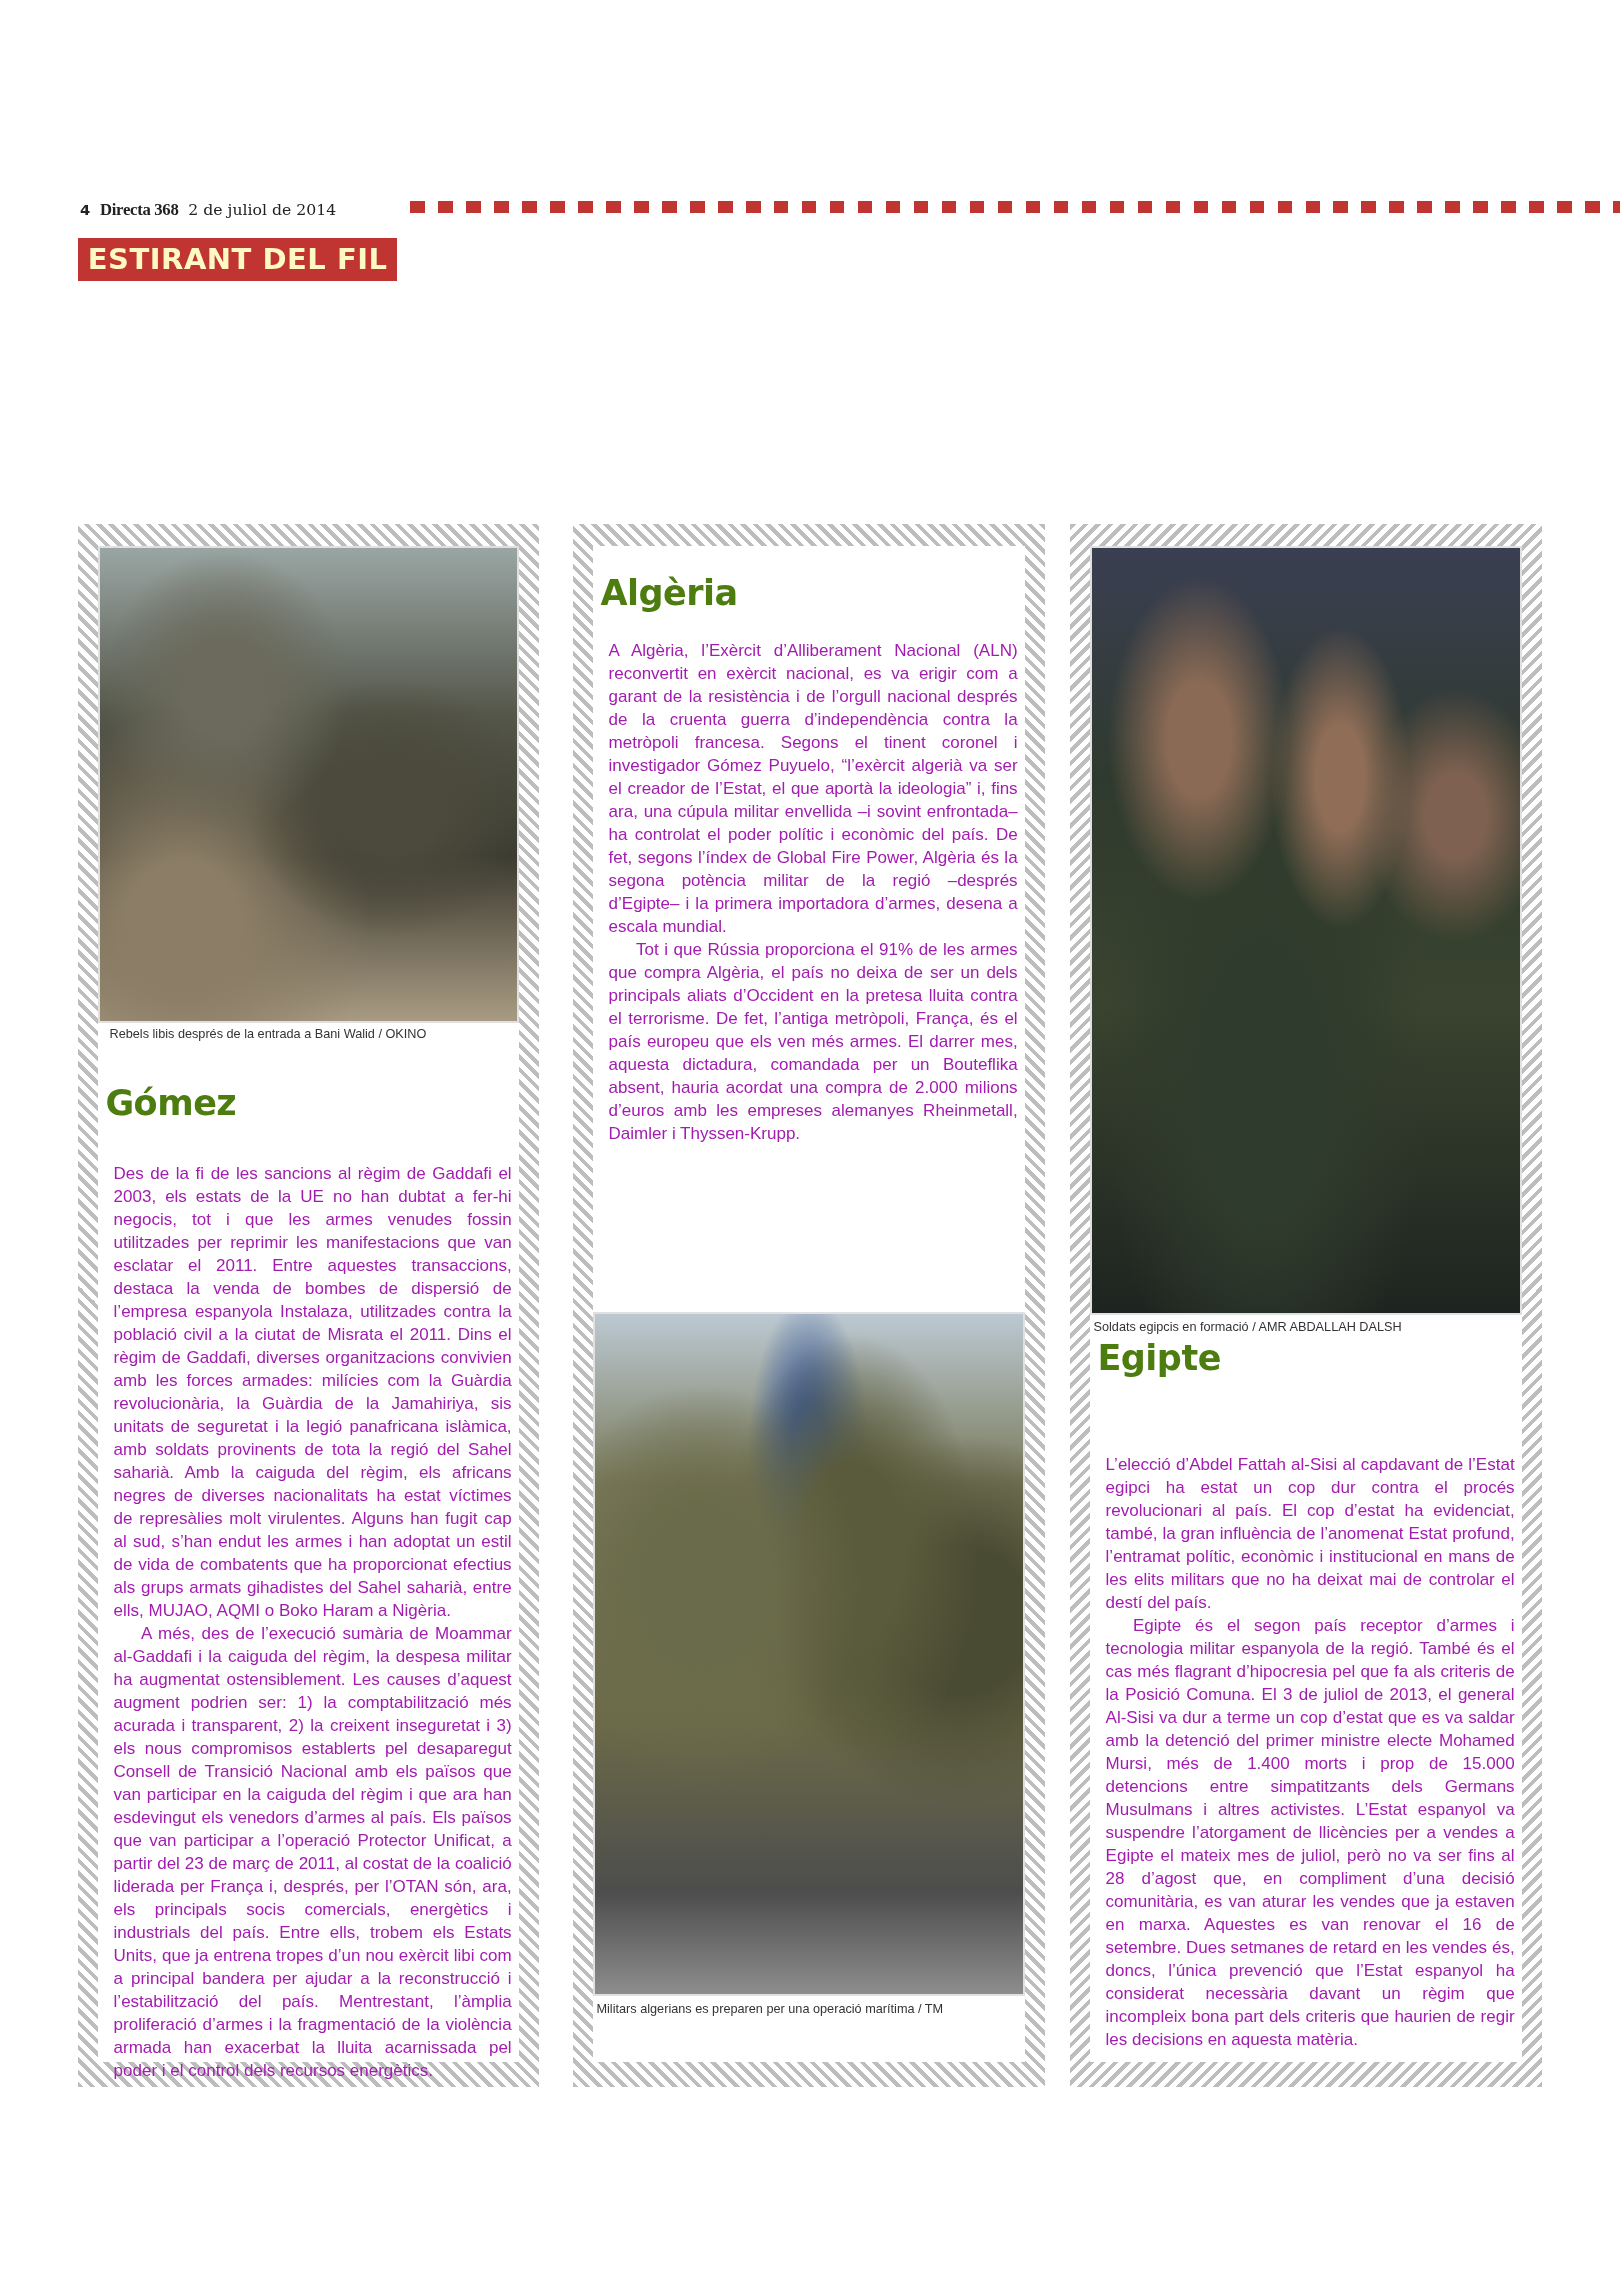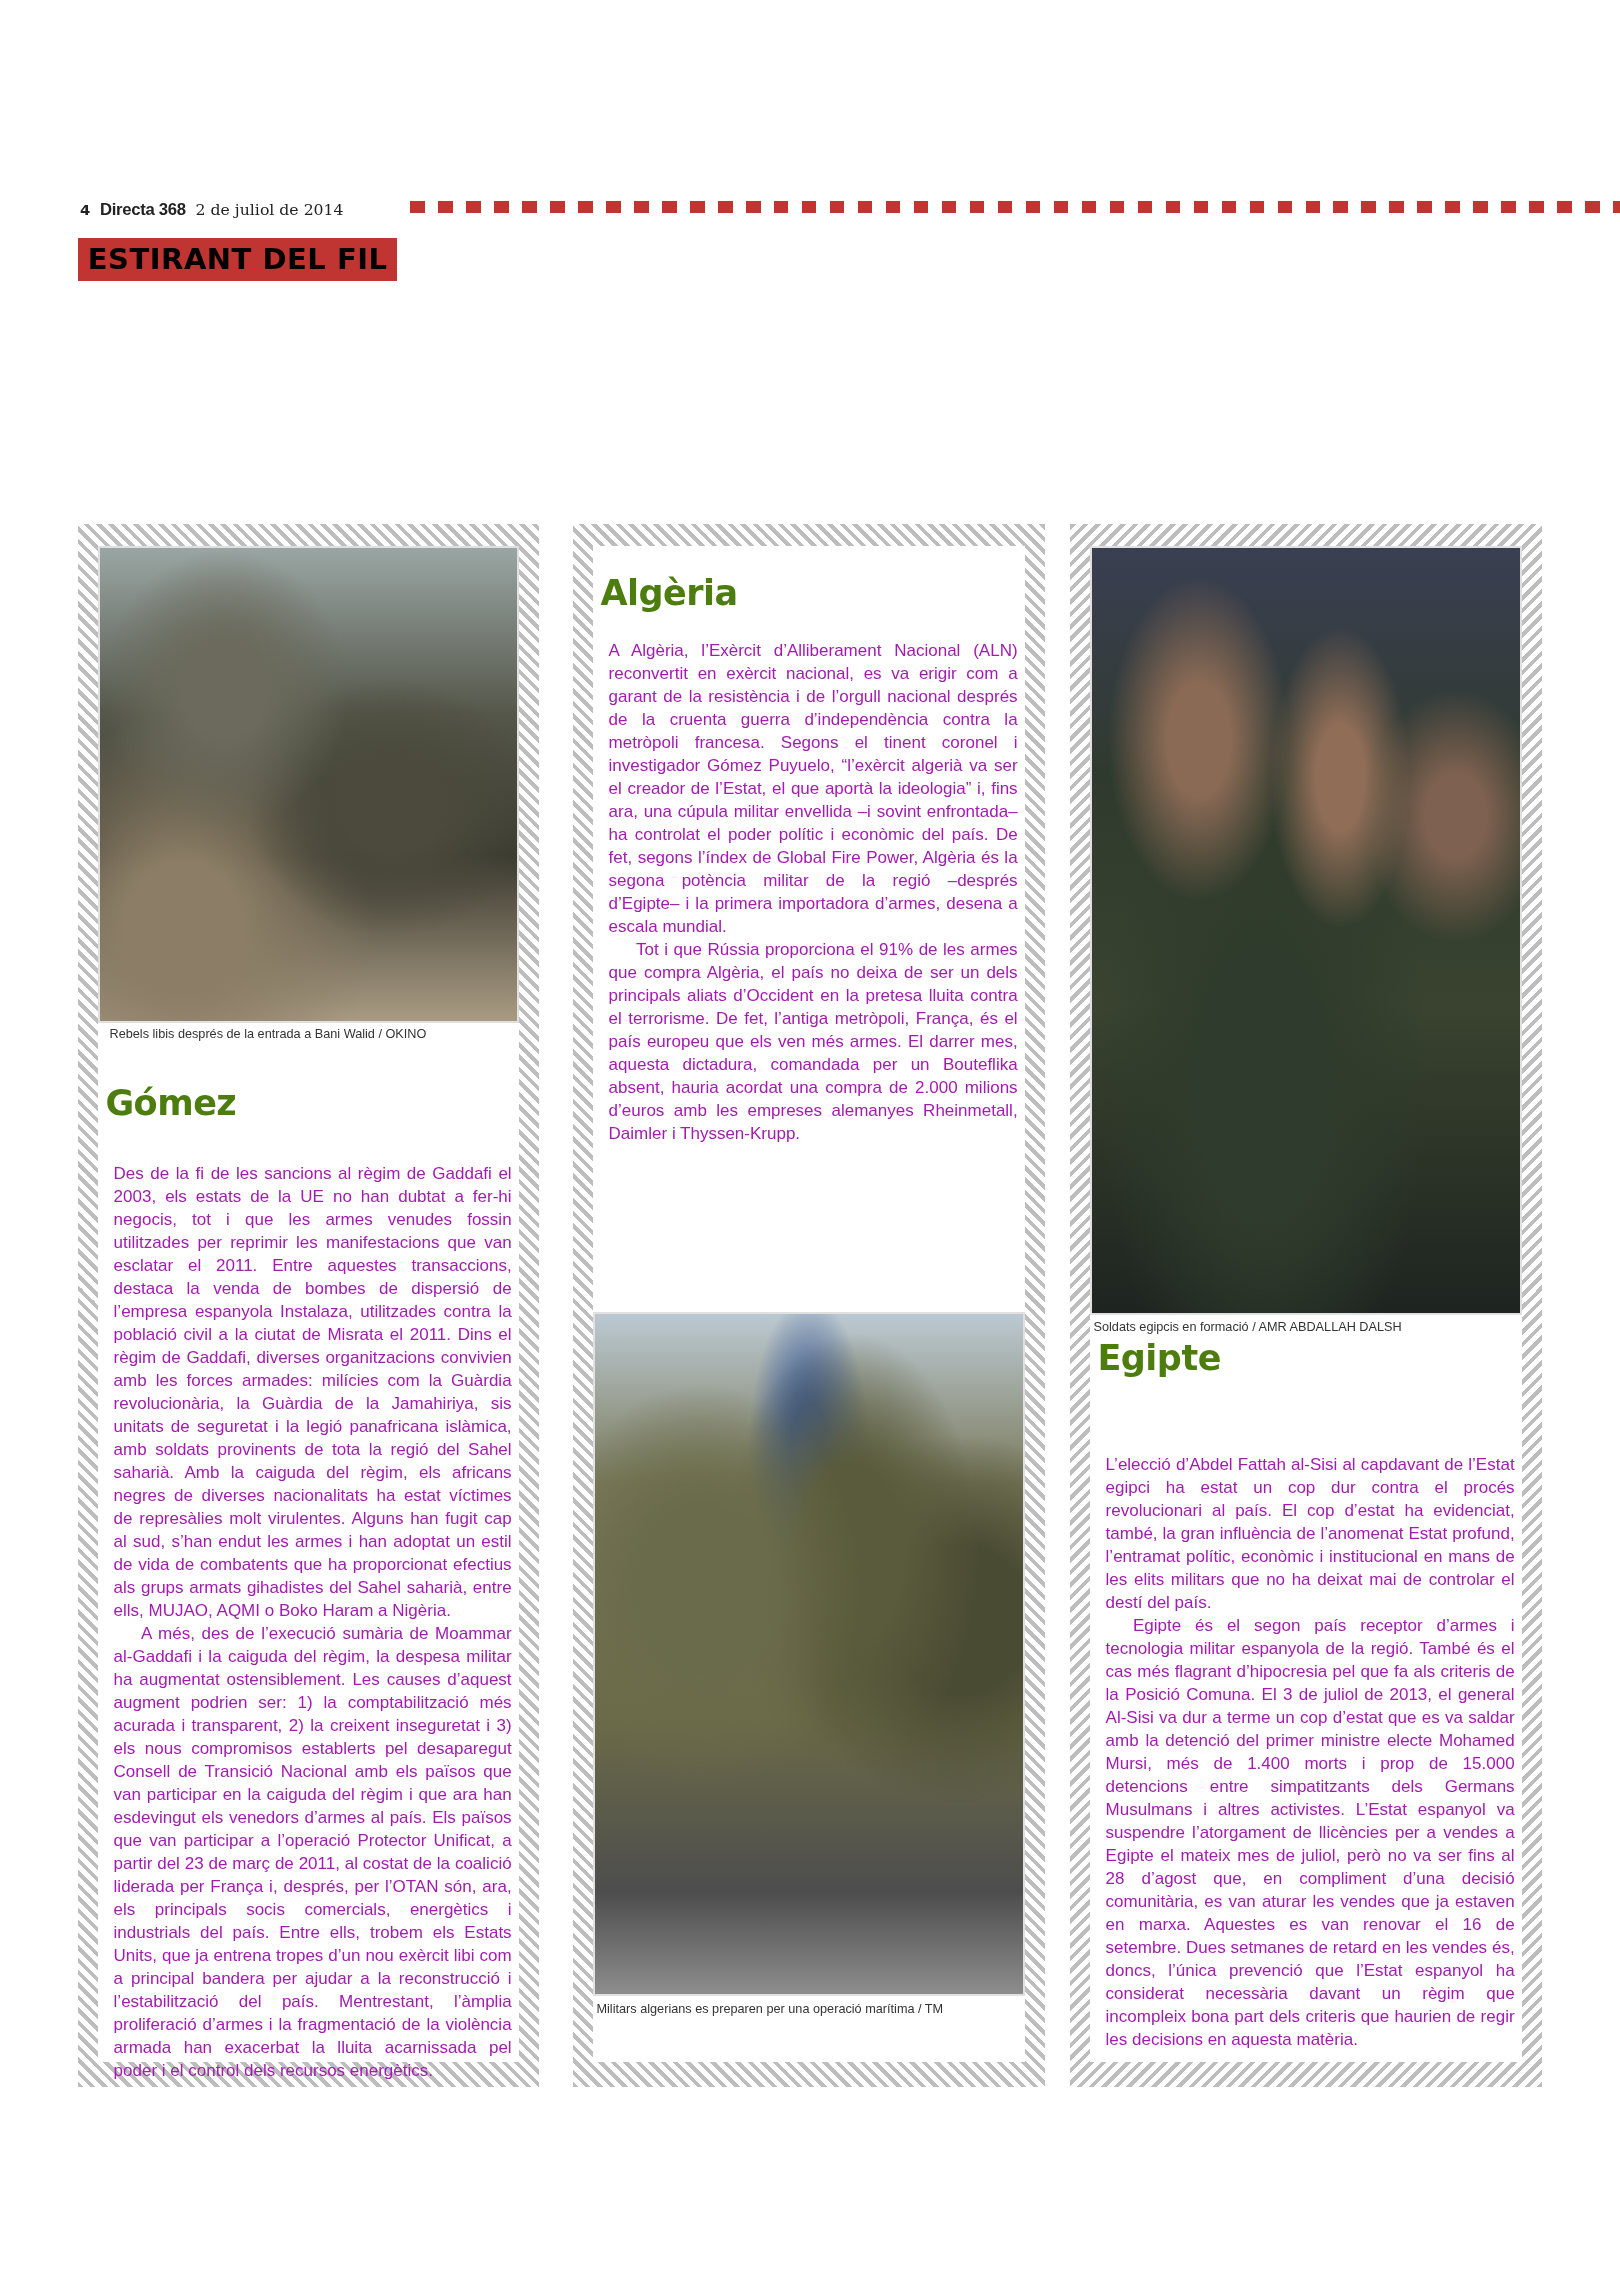--- a/index.html
+++ b/index.html
@@ -1,29 +1,29 @@
 <!DOCTYPE html>
 <html><head>
 <meta charset="utf-8">
 <style>
   html, body { margin: 0; padding: 0; background: #ffffff; }
   body { width: 1620px; height: 2293px; position: relative; overflow: hidden;
          font-family: "Liberation Sans", sans-serif; color: #222; }
 
   .folio { position: absolute; left: 80px; top: 200px; display: flex; align-items: baseline; gap: 9.8px; }
   .folio .pg { font-family: "DejaVu Sans", sans-serif; font-weight: bold; font-size: 14.7px; }
-  .folio .brand { font-family: Liberation Sans, sans-serif; font-weight: bold; font-size: 16.7px; letter-spacing: -0.3px; }
+  .folio .brand { font-family: Liberation Serif, serif; font-weight: bold; font-size: 16.7px; letter-spacing: -0.3px; }
   .folio .date { font-family: "DejaVu Serif", serif; font-size: 15.7px; }
 
   .dots { position: absolute; left: 410px; top: 201px; width: 1210px; height: 11.8px;
           display: flex; gap: 13.3px; overflow: hidden; }
   .dots span { flex: 0 0 14.7px; height: 11.8px; background: #c03531; }
 
   .section-tag { position: absolute; left: 78px; top: 238px; height: 43px; padding: 0 9.8px;
-                 background: #c03531; color: #000000; font-family: "DejaVu Sans", sans-serif;
+                 background: #c03531; color: #fef9c3; font-family: "DejaVu Sans", sans-serif;
                  font-weight: bold; font-size: 29px; line-height: 43px; letter-spacing: 0.5px; }
 
   .panel { position: absolute; top: 524px; height: 1563px; box-sizing: border-box;
            background: repeating-linear-gradient(45deg, #bdbdbd 0 3.9px, #ffffff 3.9px 8.8px); }
   .panel.right { background: repeating-linear-gradient(-45deg, #bdbdbd 0 3.9px, #ffffff 3.9px 8.8px); }
   .panel .inner { position: absolute; left: 19.6px; right: 19.6px; top: 21.6px; bottom: 25.5px; background: #fff; }
 
   .photo { position: absolute; border: 2px solid #e0e0e0; box-sizing: border-box; overflow: hidden; }
   .photo-libia { left: 0; top: 0; right: 0; height: 477px;
     background:

